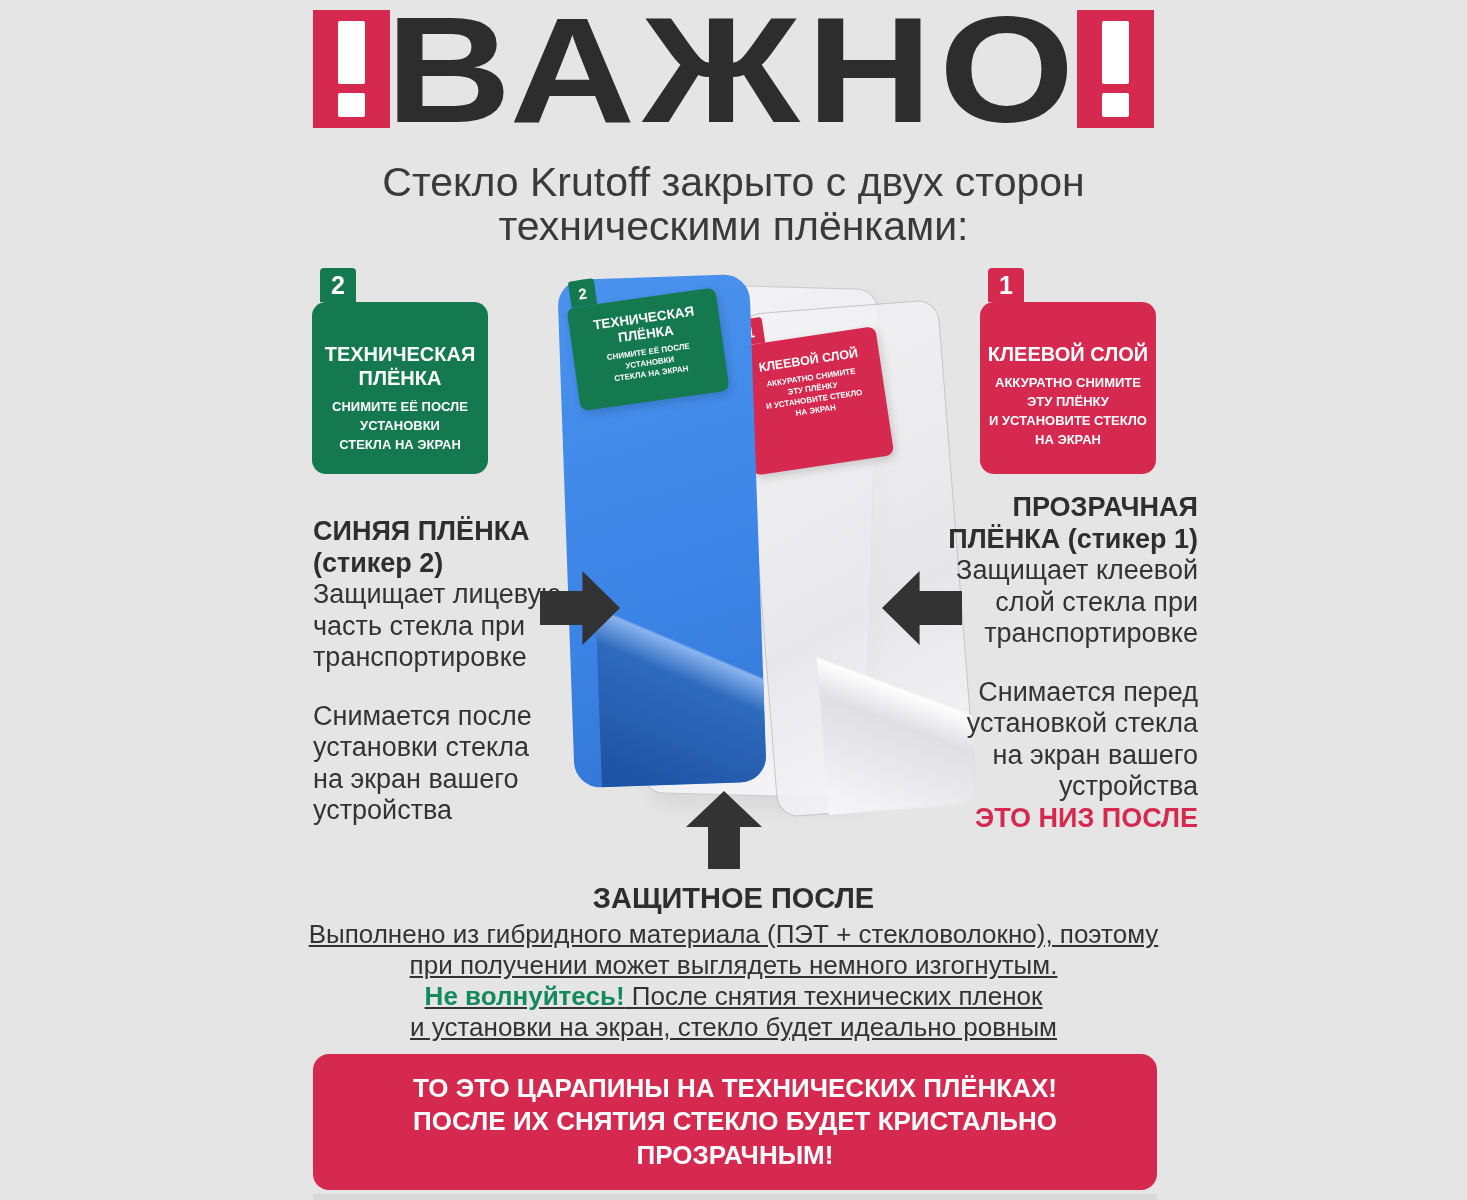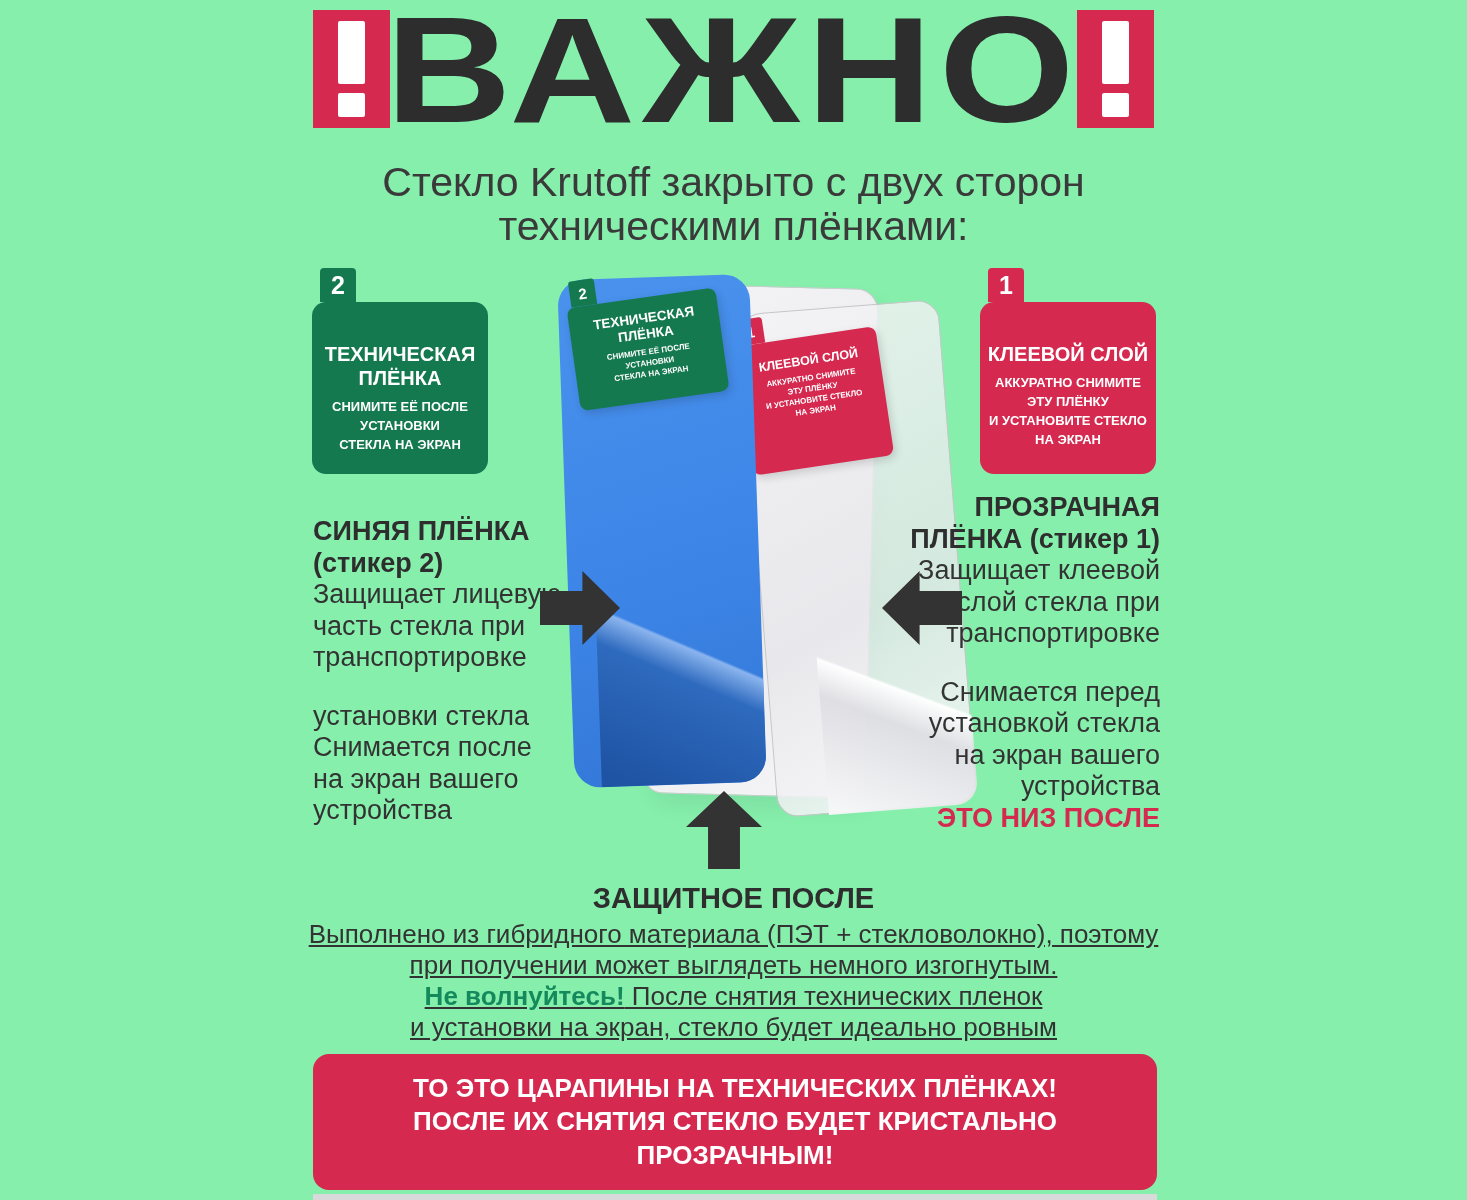--- a/index.html
+++ b/index.html
@@ -1,21 +1,21 @@
 <!DOCTYPE html>
 <html style="--red: #d5294f; --green: #15794f; --green-text: #148a5c; --blue: #3d87e9; --blue-fold: #2a64b5; --dark: #2d2d2d; --text: #333333; --arrow: #333333;"><head>
 <meta charset="utf-8">
 <style>
   :root{
     --red:#d5294f; --green:#15794f; --green-text:#148a5c; --blue:#3d87e9;
     --blue-fold:#2a64b5; --dark:#2d2d2d; --text:#333333; --arrow:#333333;
   }
   *{box-sizing:border-box; margin:0; padding:0;}
   body{background:#ffffff; font-family:"Liberation Sans", sans-serif;}
-  .page{position:relative; width:1467px; height:1200px; background:#86efac; overflow:hidden; color:var(--text);}
+  .page{position:relative; width:1467px; height:1200px; background:#e5e5e5; overflow:hidden; color:var(--text);}
 
   
   .excl-block{position:absolute; top:10px; width:77px; height:118px; background:var(--red);
     display:flex; flex-direction:column; align-items:center;}
   .excl-left{left:313px;} .excl-right{left:1077px;}
   .excl-bar{margin-top:11px; width:27px; height:63px; background:#fff; border-radius:2px;}
   .excl-dot{margin-top:9px; width:27px; height:24px; background:#fff; border-radius:2px;}
   .title-word{position:absolute; left:390px; top:0; width:687px; height:140px;
     display:flex; align-items:center; justify-content:center;
     font-weight:900; font-size:150px; letter-spacing:6px; color:var(--dark);
@@ -75,21 +75,21 @@
   .arrow-right{left:540px; top:571px; width:80px; height:74px;
     clip-path:polygon(0 27%,53% 27%,53% 0,100% 50%,53% 100%,53% 73%,0 73%);}
   .arrow-left{left:882px; top:571px; width:80px; height:74px;
     clip-path:polygon(100% 27%,47% 27%,47% 0,0 50%,47% 100%,47% 73%,100% 73%);}
   .arrow-up{left:686px; top:791px; width:76px; height:78px;
     clip-path:polygon(50% 0,100% 46%,71% 46%,71% 100%,29% 100%,29% 46%,0 46%);}
 
   
   .col{position:absolute; top:492px; font-size:27px; line-height:31.5px; color:var(--text); z-index:5;}
   .col-left{left:313px; width:262px; text-align:left;margin-top:24px;}
-  .col-right{left:898px; width:262px; text-align:right;}
+  .col-right{left:936px; width:262px; text-align:right;}
   .col .head{font-weight:bold; color:#2e2e2e;}
   .col .spacer{height:27px;}
   .hl-green{color:var(--green-text); font-weight:bold;}
   .hl-red{color:var(--red); font-weight:bold;}
 
   
   .glass-heading{position:absolute; left:0; right:0; top:882px; text-align:center;
     font-size:29px; font-weight:bold; color:#2e2e2e;}
   .glass-para{position:absolute; left:0; right:0; top:919px; text-align:center;
     font-size:26px; line-height:31px; color:var(--text);text-decoration:underline;}
@@ -189,22 +189,22 @@
   <div class="arrow arrow-left"></div>
   <div class="arrow arrow-up"></div>
 
   <div class="col col-left">
     <div class="head">СИНЯЯ ПЛЁНКА</div>
     <div class="head">(стикер 2)</div>
     <div>Защищает лицевую</div>
     <div>часть стекла при</div>
     <div>транспортировке</div>
     <div class="spacer"></div>
+    <div>Снимается после</div>
     <div>установки стекла</div>
-    <div>Снимается после</div>
     <div>на экран вашего</div>
     <div>устройства</div>
   </div>
 
   <div class="col col-right">
     <div class="head">ПРОЗРАЧНАЯ</div>
     <div class="head">ПЛЁНКА (стикер 1)</div>
     <div>Защищает клеевой</div>
     <div>слой стекла при</div>
     <div>транспортировке</div>

